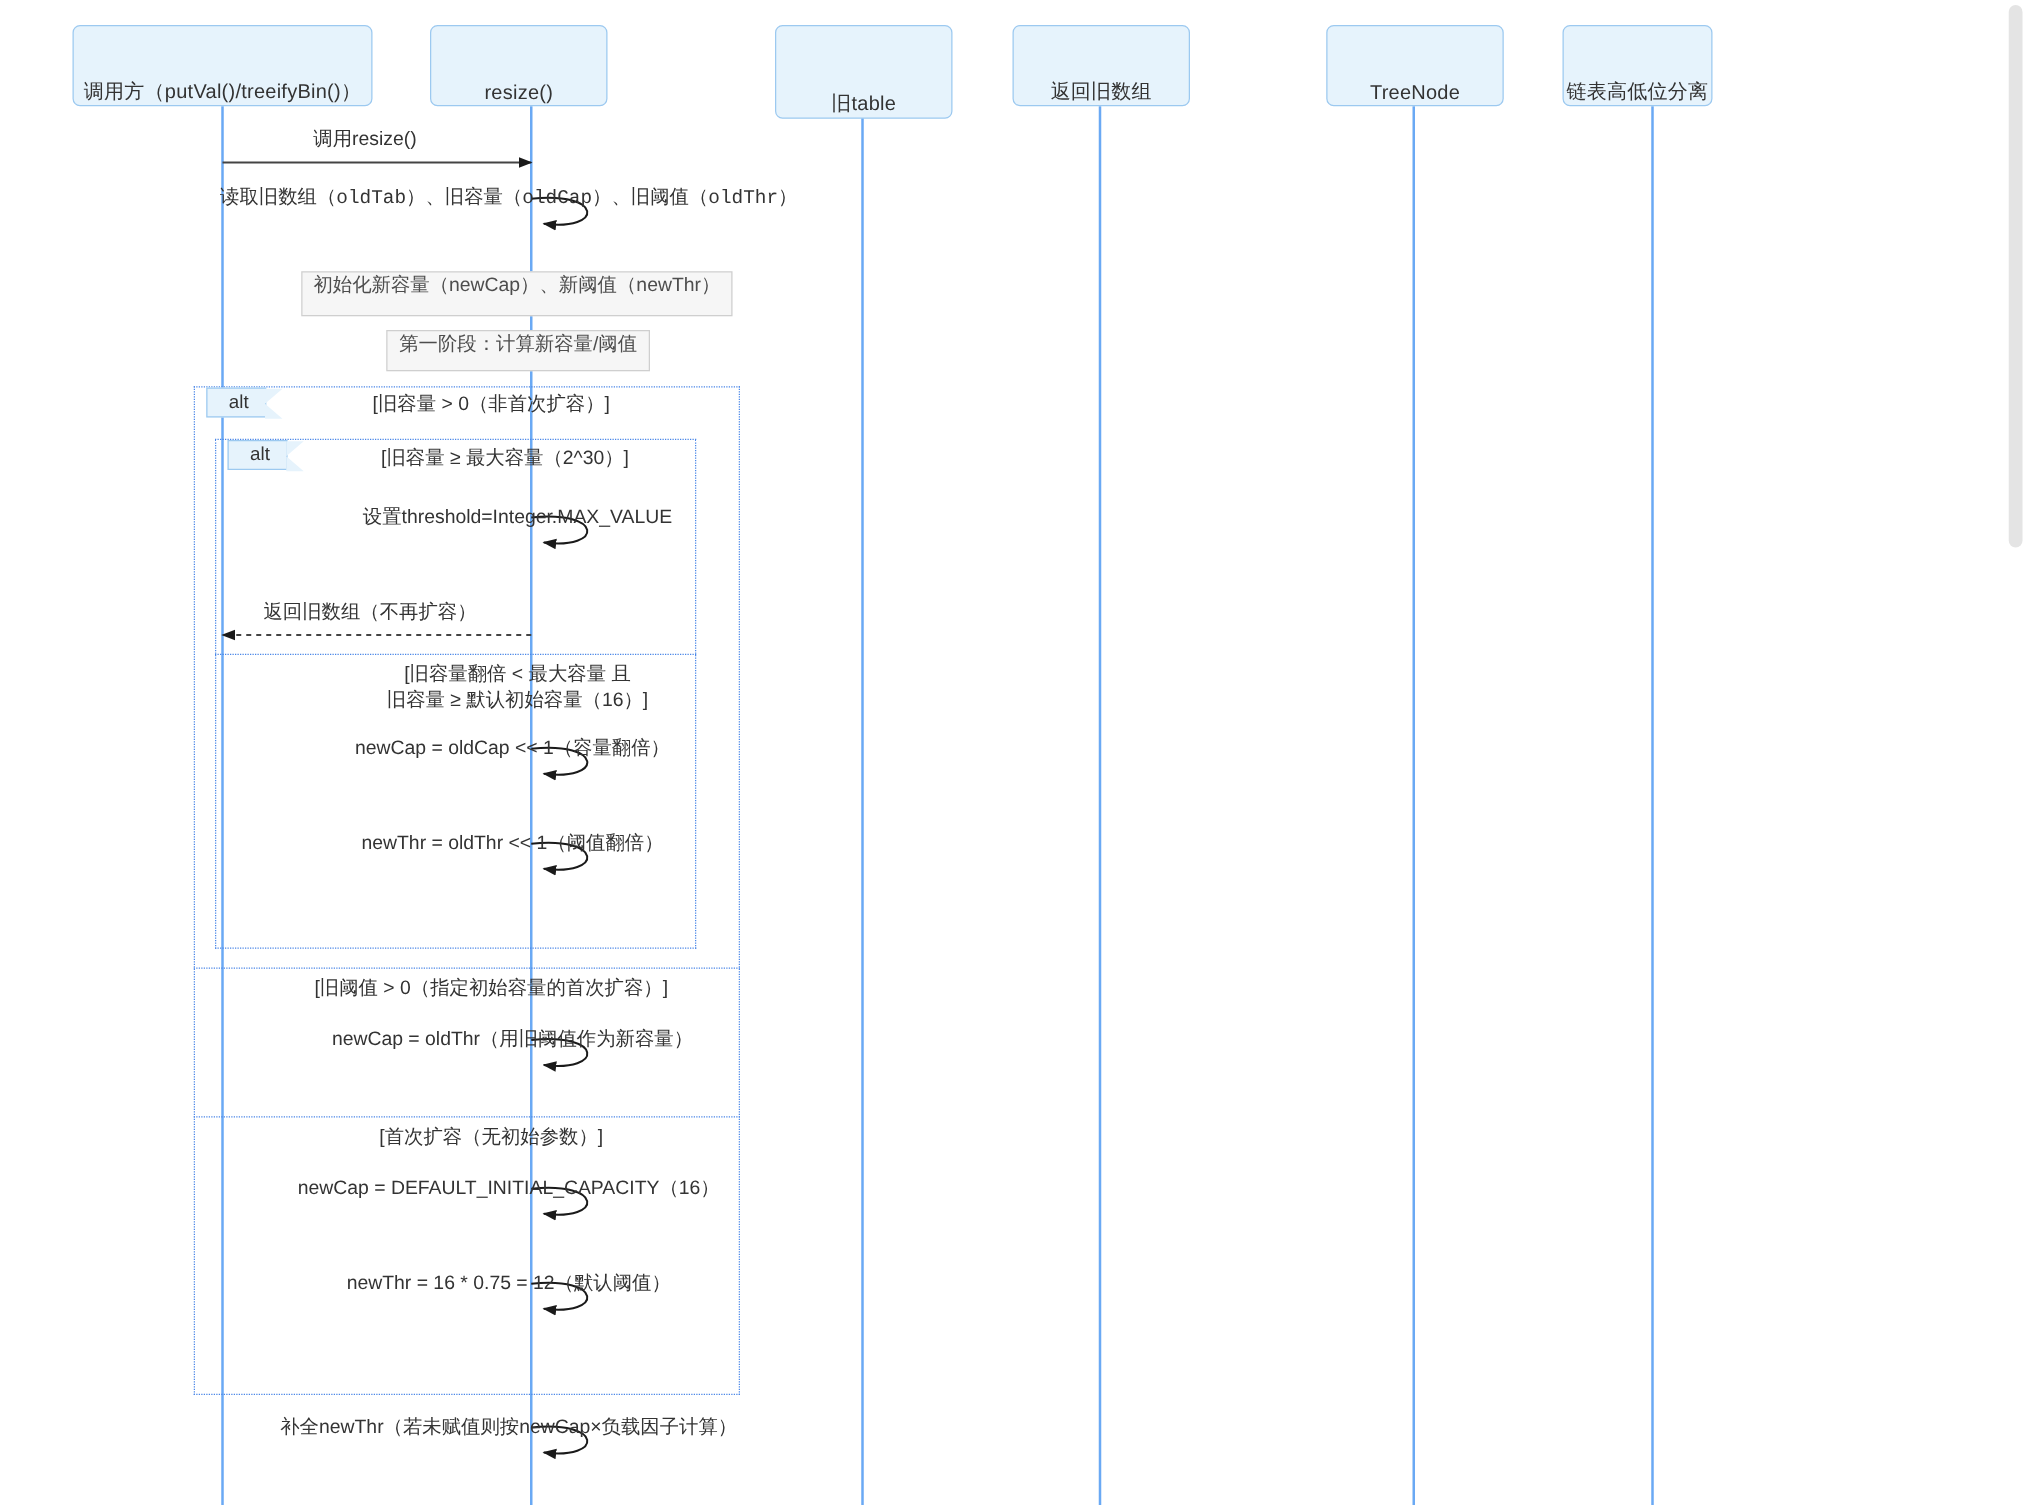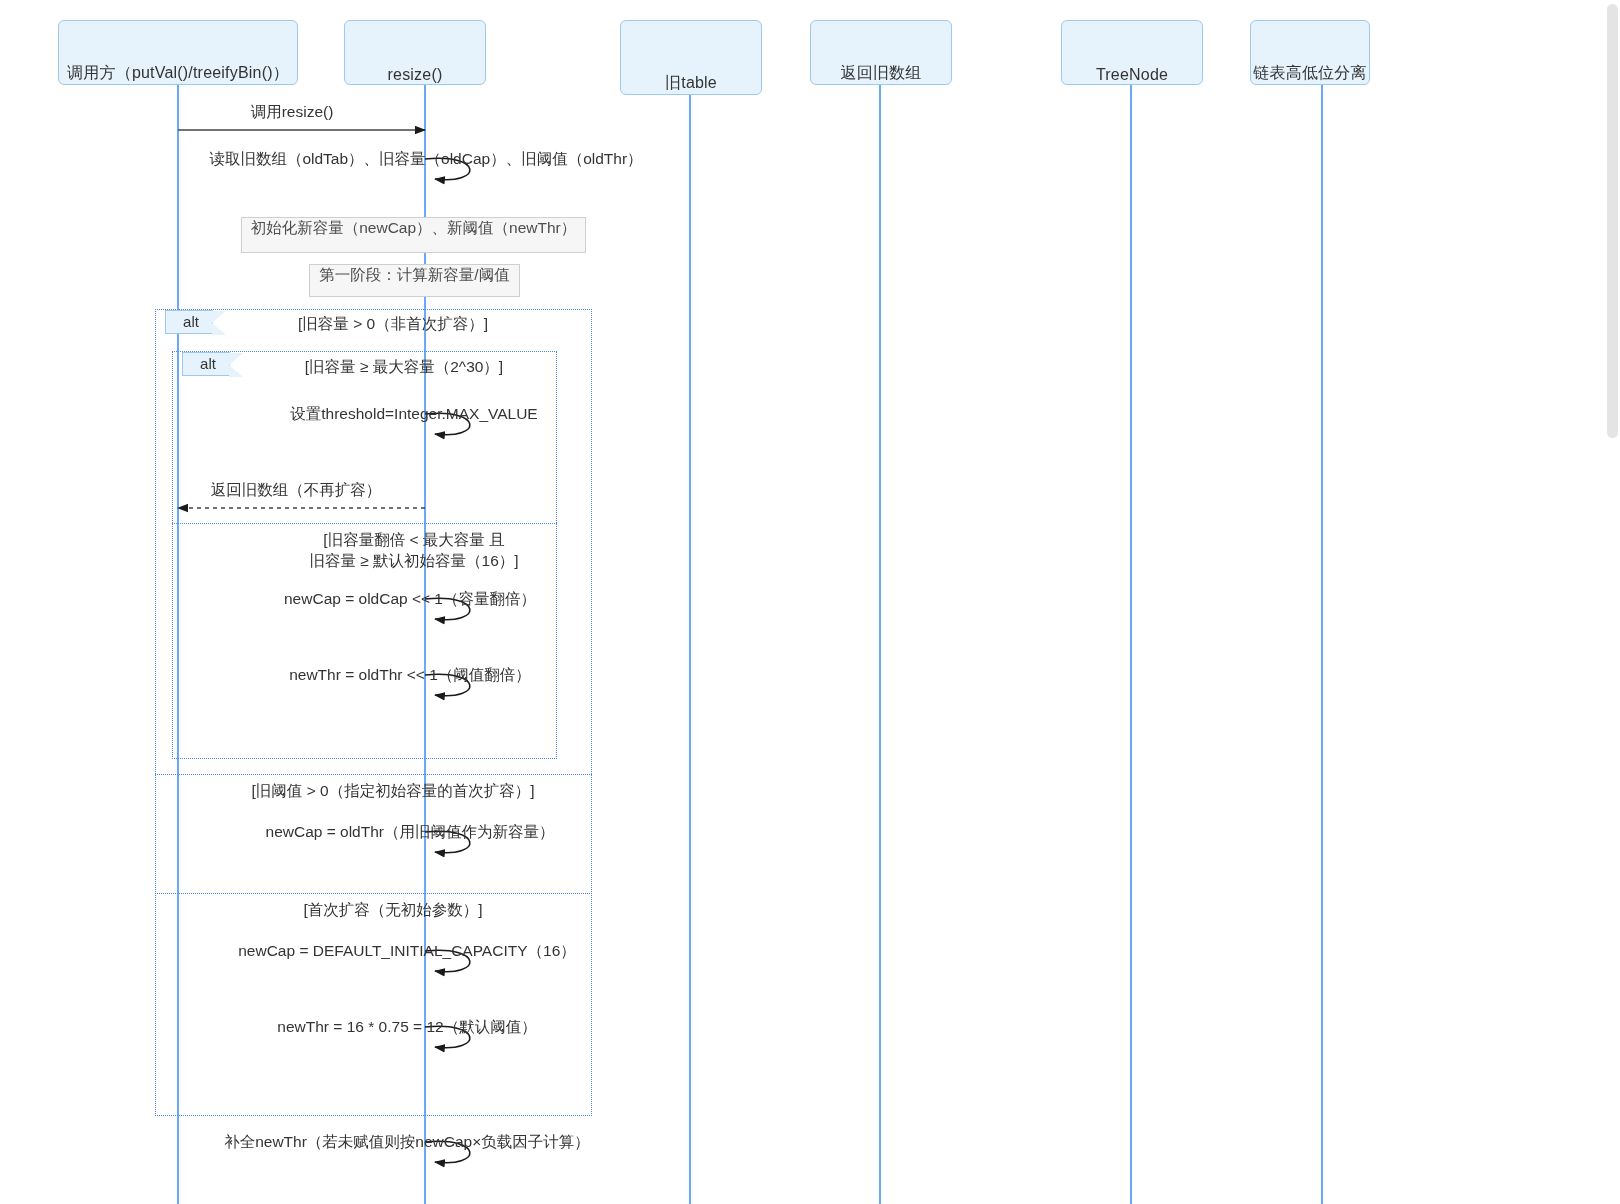--- a/index.html
+++ b/index.html
@@ -183,21 +183,21 @@
     </div>
 
   <div id="labels-host">
       <div class="cond-text" style="left: 93px; top: 313px; width: 600px;">[旧容量 &gt; 0（非首次扩容）]</div>
       <div class="cond-text" style="left: 93px; top: 780px; width: 600px;">[旧阈值 &gt; 0（指定初始容量的首次扩容）]</div>
       <div class="cond-text" style="left: 93px; top: 899px; width: 600px;">[首次扩容（无初始参数）]</div>
       <div class="cond-text" style="left: 104px; top: 356px; width: 600px;">[旧容量 ≥ 最大容量（2^30）]</div>
       <div class="cond-text" style="left: 114px; top: 529px; width: 600px;">[旧容量翻倍 &lt; 最大容量 且
 旧容量 ≥ 默认初始容量（16）]</div>
       <div class="msg-text" style="left: -58px; top: 101px; width: 700px;">调用resize()</div>
-      <div class="msg-text" style="left: 76px; top: 148px; width: 700px;">读取旧数组（oldTab）、旧容量（oldCap）、旧阈值（oldThr）</div>
+      <div class="msg-text" style="left: 57px; top: 148px; width: 700px; font-family: Liberation Mono, monospace;">读取旧数组（oldTab）、旧容量（oldCap）、旧阈值（oldThr）</div>
       <div class="msg-text" style="left: 64px; top: 403px; width: 700px;">设置threshold=Integer.MAX_VALUE</div>
       <div class="msg-text" style="left: -54px; top: 479px; width: 700px;">返回旧数组（不再扩容）</div>
       <div class="msg-text" style="left: 60px; top: 588px; width: 700px;">newCap = oldCap &lt;&lt; 1（容量翻倍）</div>
       <div class="msg-text" style="left: 60px; top: 664px; width: 700px;">newThr = oldThr &lt;&lt; 1（阈值翻倍）</div>
       <div class="msg-text" style="left: 60px; top: 821px; width: 700px;">newCap = oldThr（用旧阈值作为新容量）</div>
       <div class="msg-text" style="left: 57px; top: 940px; width: 700px;">newCap = DEFAULT_INITIAL_CAPACITY（16）</div>
       <div class="msg-text" style="left: 57px; top: 1016px; width: 700px;">newThr = 16 * 0.75 = 12（默认阈值）</div>
       <div class="msg-text" style="left: 57px; top: 1131px; width: 700px;">补全newThr（若未赋值则按newCap×负载因子计算）</div>
     </div>
 

